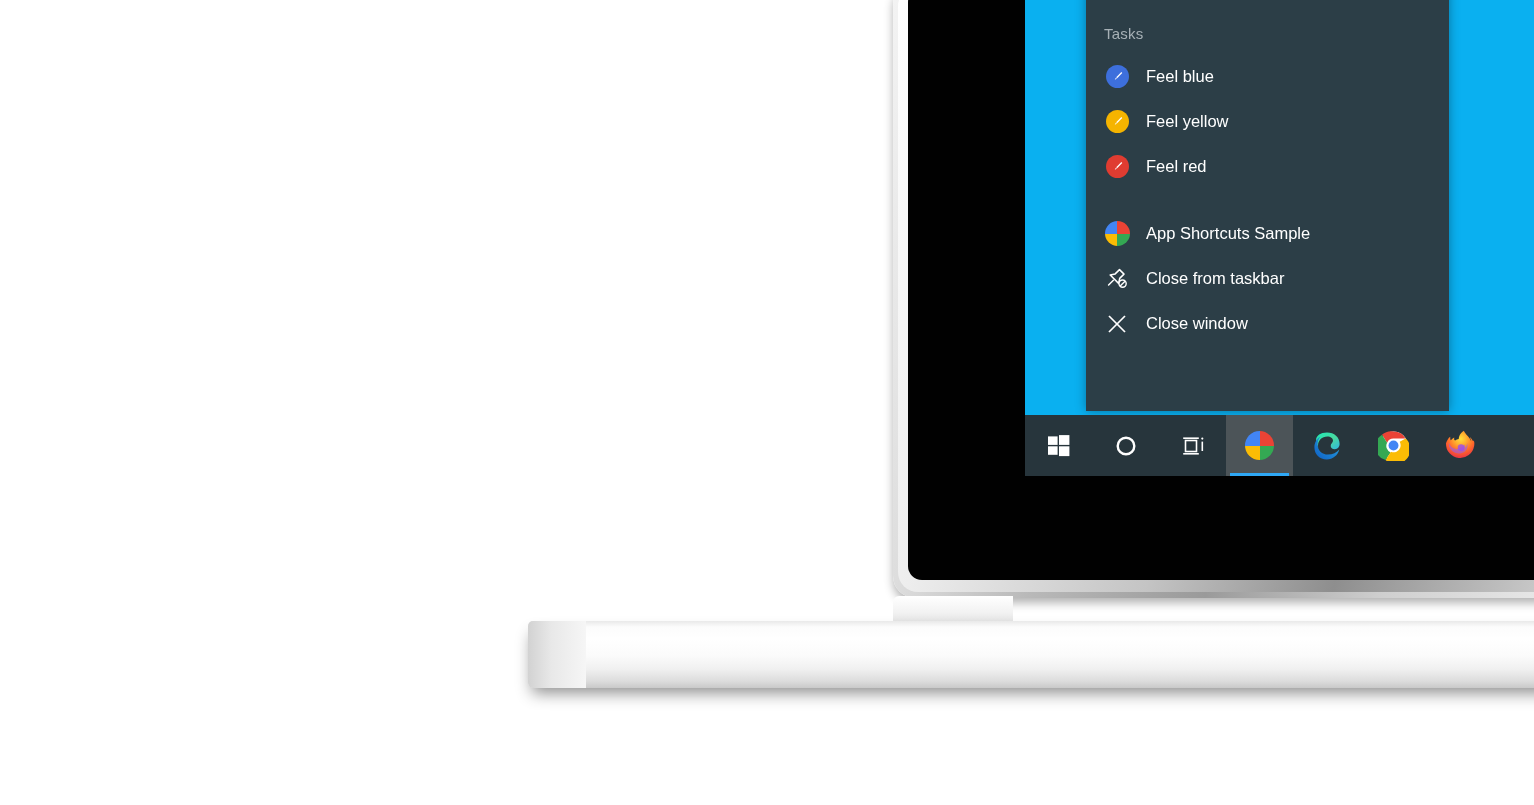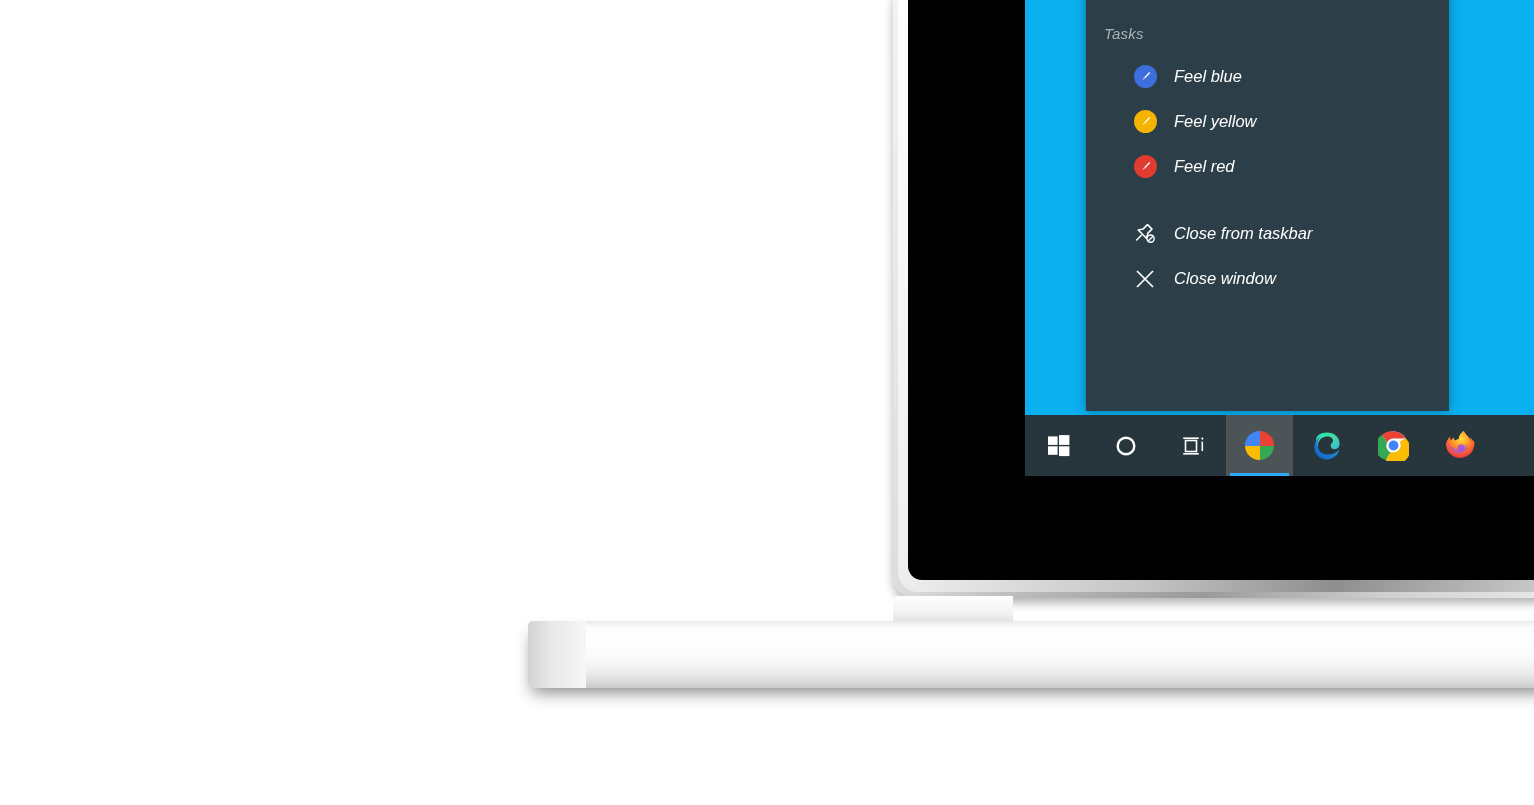--- a/index.html
+++ b/index.html
@@ -14,21 +14,20 @@
     overflow: hidden;
     font-family: "Liberation Sans", sans-serif;
   }
 
   
   #laptop-illustration {
     position: absolute;
     left: 0; top: 0;
     width: 1534px;
     height: 792px;
-    font-style: italic;
   }
 
   
   #laptop-lid {
     position: absolute;
     left: 893px;
     top: -18px;
     width: 700px;
     height: 616px;
     border-radius: 22px 22px 22px 22px;
@@ -155,21 +154,21 @@
     box-shadow: 0 0 10px rgba(0,0,0,0.35);
     padding-top: 0;
     box-sizing: border-box;
   }
   #jumplist-header {
     color: #a7b1b6;
     font-size: 15px;
     padding: 38px 0 0 18px;
     letter-spacing: 0.2px;
   }
-  .jump-group { margin-top: 12px; padding-left: 28px; }
+  .jump-group { margin-top: 12px; }
   .jump-item {
     display: flex;
     align-items: center;
     height: 45px;
     padding-left: 16px;
     cursor: default;
   }
   .jump-icon {
     width: 30px;
     height: 30px;
@@ -262,20 +261,31 @@
             <span class="jump-label">Feel red</span>
           </div>
 
 
         </div>
 
         <div class="jump-sep"></div>
 
         <div class="jump-group" style="margin-top:0">
 
+          <div class="jump-item">
+            <span class="jump-icon">
+              <span class="quad">
+                <span style="background:#4285f4"></span>
+                <span style="background:#ea4335"></span>
+                <span style="background:#fbbc05"></span>
+                <span style="background:#34a853"></span>
+              </span>
+            </span>
+            <span class="jump-label">App Shortcuts Sample</span>
+          </div>
 
           <div class="jump-item">
             <span class="jump-icon">
               <svg width="26" height="26" viewBox="0 0 26 26">
                 <g fill="none" stroke="#ffffff" stroke-width="1.5" stroke-linejoin="round" stroke-linecap="round">
                   <path d="M15.5 3.6 L11.2 7.9 L6.2 9.0 L14.6 17.4 L15.7 12.4 L20.0 8.1 Z"></path>
                   <line x1="9.4" y1="14.2" x2="4.6" y2="19.0"></line>
                 </g>
                 <circle cx="18.6" cy="17.6" r="3.6" fill="#2c3e47" stroke="#ffffff" stroke-width="1.4"></circle>
                 <line x1="16.2" y1="20.0" x2="21.0" y2="15.2" stroke="#ffffff" stroke-width="1.4"></line>

